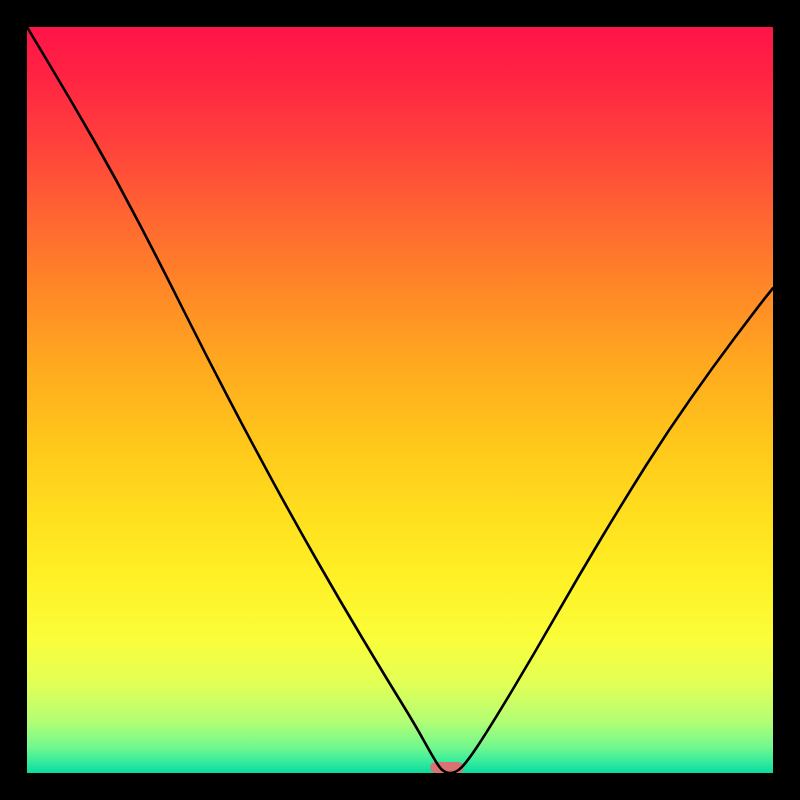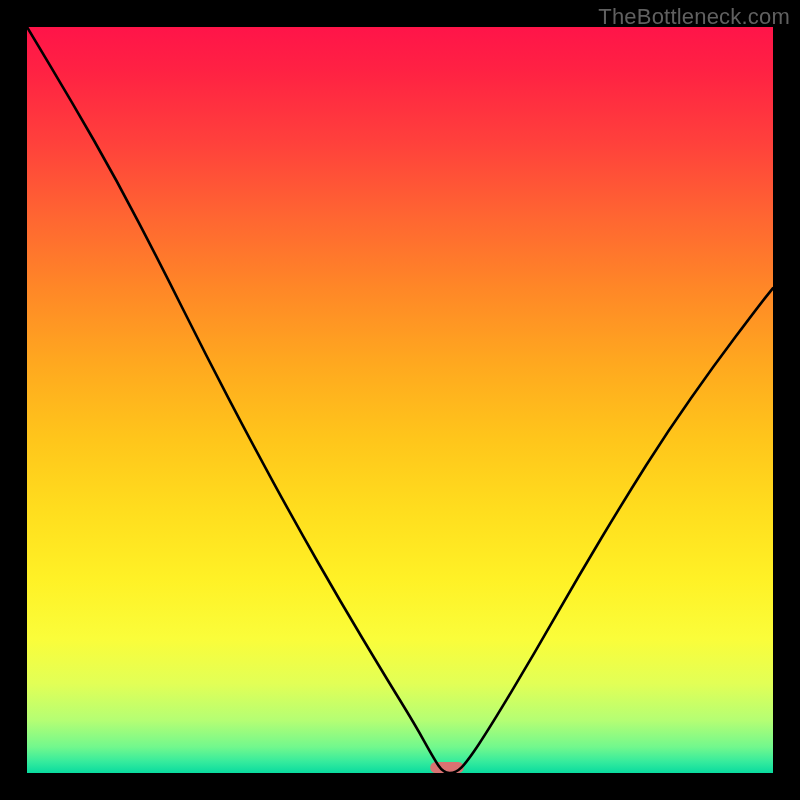--- a/index.html
+++ b/index.html
@@ -65,15 +65,14 @@
             <stop offset="98.5%" stop-color="#35eb9d"></stop>
             <stop offset="100%" stop-color="#09db9f"></stop>
           </linearGradient>
       </defs>
       <rect x="0" y="0" width="746" height="746" fill="url(#bg-grad)"></rect>
       <rect id="marker-rect" x="403.21" y="735.00" width="33.57" height="11.00" rx="5.50" ry="5.50" fill="#d97272"></rect>
       <path id="curve-path" d="M 0.00 0.00 L 22.38 37.30 Q 0.00 0.00 22.38 37.30 Q 44.76 74.60 67.14 113.76 Q 89.52 152.93 111.90 195.82 Q 134.28 238.72 156.66 283.48 Q 179.04 328.24 201.42 371.13 Q 223.80 414.03 246.18 455.06 Q 268.56 496.09 290.94 535.25 Q 313.32 574.42 335.70 611.72 Q 358.08 649.02 373.00 673.26 Q 387.92 697.51 397.25 714.30 Q 406.57 731.08 411.42 738.54 Q 416.27 746.00 422.61 746.00 Q 428.95 746.00 434.54 740.40 Q 440.14 734.81 451.33 718.02 Q 462.52 701.24 484.90 663.94 Q 507.28 626.64 529.66 587.47 Q 552.04 548.31 574.42 511.01 Q 596.80 473.71 619.18 438.27 Q 641.56 402.84 663.94 371.13 Q 686.32 339.43 708.70 309.59 Q 731.08 279.75 738.54 270.42 Q 746.00 261.10 746.00 261.10 " fill="none" stroke="#000000" stroke-width="2.6" stroke-linejoin="round" stroke-linecap="round"></path>
     </svg>
   </div>
 
-  <div class="watermark">TheBottleneck.com</div>
 
 </div>
 
 </body></html>

